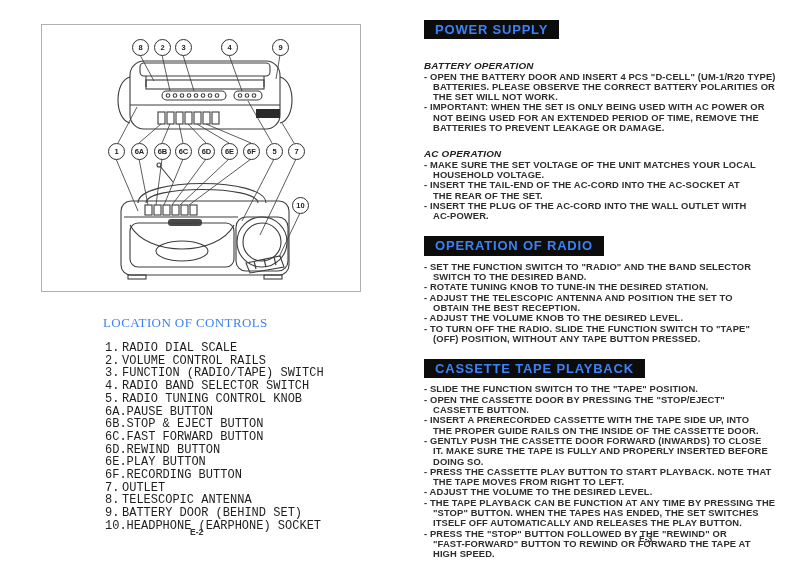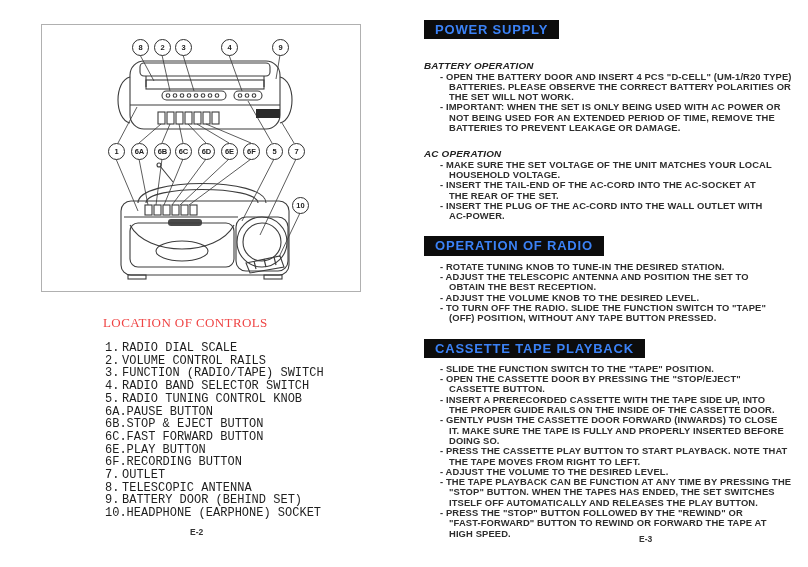--- a/index.html
+++ b/index.html
@@ -5,33 +5,33 @@
   html,body{margin:0;padding:0;background:#ffffff;}
   #canvas{position:relative;width:808px;height:567px;background:#ffffff;overflow:hidden;
           font-family:"Liberation Sans",sans-serif;color:#2b2b2b;}
   
   .lcol{position:absolute;left:41px;top:24px;width:320px;}
   .diagram-box{position:relative;width:318px;height:266px;border:1px solid #b0b0b0;background:#fff;}
   .callout{position:absolute;width:15px;height:15px;border:1.2px solid #2f2f2f;border-radius:50%;
            background:#fff;display:flex;align-items:center;justify-content:center;
            font-size:7.5px;font-weight:700;color:#222;line-height:1;}
   .loc-head{margin:23px 0 0 62px;font-family:"Liberation Serif",serif;font-size:13px;
-            letter-spacing:.4px;color:#ef4444;}
+            letter-spacing:.4px;color:#3b82f6;}
   .loc-list{margin:11px 0 0 64px;font-family:Liberation Mono, monospace;font-size:12px;
             line-height:12.7px;color:#1e1e1e;}
   .loc-row{white-space:nowrap;}
   .loc-num{display:inline-block;min-width:17px;}
   
   .rcol{position:absolute;left:424px;top:0;width:380px;padding-top:20px;
         font-size:9.4px;font-weight:700;line-height:10.3px;letter-spacing:.12px;color:#2e2e2e;}
   .section{margin-bottom:15px;}
   .bar{display:inline-block;background:#0c0c0c;color:#3b82f6;font-size:13px;font-weight:700;
        letter-spacing:.8px;padding:5px 11px 4px;margin-bottom:6px;}
   .sub{font-style:italic;font-size:9.9px;letter-spacing:.2px;color:#232323;margin-top:16px;}
-  .bul{padding-left:9px;text-indent:-9px;white-space:pre-line;margin-left:16px;}
+  .bul{padding-left:9px;text-indent:-9px;white-space:pre-line;}
   
   .pagenum{position:absolute;font-size:8.5px;font-weight:700;color:#333;}
   #pn-left{left:190px;top:527px;}
   #pn-right{left:608px;top:534px;padding-left:31px;}
   svg{display:block;}
 </style>
 </head>
 <body>
 
 <div id="canvas">
@@ -148,20 +148,21 @@
     <div class="loc-head">LOCATION OF CONTROLS</div>
     <div class="loc-list">
       <div class="loc-row"><span class="loc-num">1.</span><span>RADIO DIAL SCALE</span></div>
       <div class="loc-row"><span class="loc-num">2.</span><span>VOLUME CONTROL RAILS</span></div>
       <div class="loc-row"><span class="loc-num">3.</span><span>FUNCTION (RADIO/TAPE) SWITCH</span></div>
       <div class="loc-row"><span class="loc-num">4.</span><span>RADIO BAND SELECTOR SWITCH</span></div>
       <div class="loc-row"><span class="loc-num">5.</span><span>RADIO TUNING CONTROL KNOB</span></div>
       <div class="loc-row"><span class="loc-num">6A.</span><span>PAUSE BUTTON</span></div>
       <div class="loc-row"><span class="loc-num">6B.</span><span>STOP &amp; EJECT BUTTON</span></div>
       <div class="loc-row"><span class="loc-num">6C.</span><span>FAST FORWARD BUTTON</span></div>
+      <div class="loc-row"><span class="loc-num">6D.</span><span>REWIND BUTTON</span></div>
       <div class="loc-row"><span class="loc-num">6E.</span><span>PLAY BUTTON</span></div>
       <div class="loc-row"><span class="loc-num">6F.</span><span>RECORDING BUTTON</span></div>
       <div class="loc-row"><span class="loc-num">7.</span><span>OUTLET</span></div>
       <div class="loc-row"><span class="loc-num">8.</span><span>TELESCOPIC ANTENNA</span></div>
       <div class="loc-row"><span class="loc-num">9.</span><span>BATTERY DOOR (BEHIND SET)</span></div>
       <div class="loc-row"><span class="loc-num">10.</span><span>HEADPHONE (EARPHONE) SOCKET</span></div>
     </div>
   </div>
 
   <div class="rcol">
@@ -179,20 +180,22 @@
       <div class="bul">- MAKE SURE THE SET VOLTAGE OF THE UNIT MATCHES YOUR LOCAL
 HOUSEHOLD VOLTAGE.</div>
       <div class="bul">- INSERT THE TAIL-END OF THE AC-CORD INTO THE AC-SOCKET AT
 THE REAR OF THE SET.</div>
       <div class="bul">- INSERT THE PLUG OF THE AC-CORD INTO THE WALL OUTLET WITH
 AC-POWER.</div>
     </div>
 
     <div class="section">
       <div class="bar"><span>OPERATION OF RADIO</span></div>
+      <div class="bul">- SET THE FUNCTION SWITCH TO "RADIO" AND THE BAND SELECTOR
+SWITCH TO THE DESIRED BAND.</div>
       <div class="bul">- ROTATE TUNING KNOB TO TUNE-IN THE DESIRED STATION.</div>
       <div class="bul">- ADJUST THE TELESCOPIC ANTENNA AND POSITION THE SET TO
 OBTAIN THE BEST RECEPTION.</div>
       <div class="bul">- ADJUST THE VOLUME KNOB TO THE DESIRED LEVEL.</div>
       <div class="bul">- TO TURN OFF THE RADIO. SLIDE THE FUNCTION SWITCH TO "TAPE"
 (OFF) POSITION, WITHOUT ANY TAPE BUTTON PRESSED.</div>
     </div>
 
     <div class="section">
       <div class="bar"><span>CASSETTE TAPE PLAYBACK</span></div>

